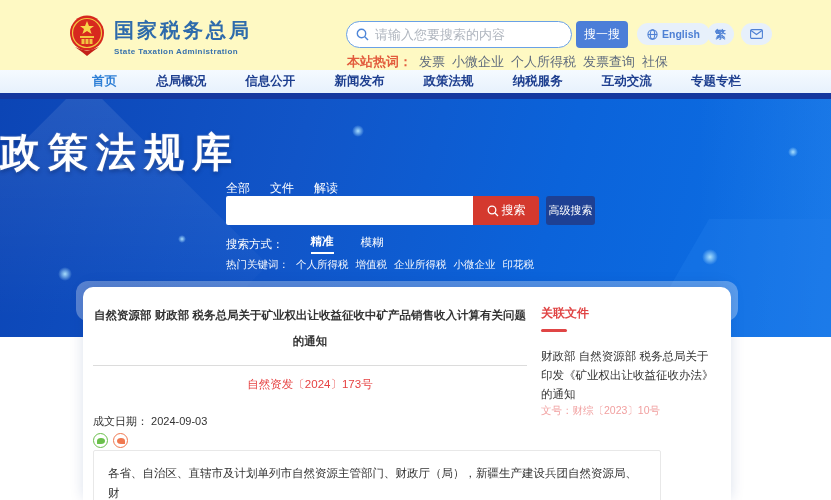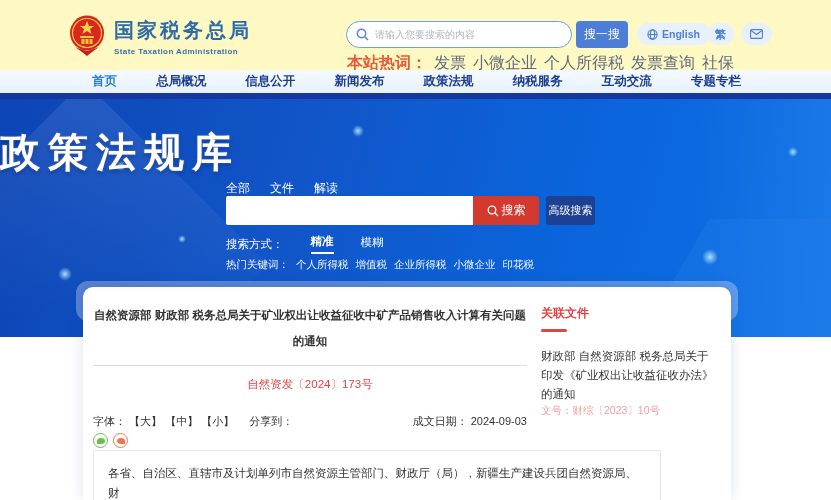--- a/index.html
+++ b/index.html
@@ -8,28 +8,28 @@
 
   
   .header { position:absolute; top:0; left:0; width:831px; height:70px; background:#fef9c3; z-index:5; }
   .emblem { position:absolute; left:68px; top:14px; width:38px; height:42px; }
   .logo-text { position:absolute; left:114px; top:17px; color:#2e6bab; }
   .logo-title { font-size:20px; font-weight:bold; letter-spacing:3px; }
   .logo-sub { font-size:8px; letter-spacing:.4px; margin-top:3px; font-weight:bold; opacity:.95; }
 
   .hsearch { position:absolute; left:346px; top:21px; width:226px; height:27px; border:1px solid #6aa1e6; border-radius:14px; background:#fff; display:flex; align-items:center; padding-left:9px; }
   .hsearch svg { flex:0 0 auto; }
-  .hsearch input { border:none; outline:none; flex:1; font-size:10px; color:#333; margin-left:6px; background:transparent; }
+  .hsearch input { border:none; outline:none; flex:1; font-size:13px; color:#333; margin-left:6px; background:transparent; }
   .hsearch input::placeholder { color:#b0b6bf; }
   .hsearch-btn { position:absolute; left:576px; top:21px; width:52px; height:27px; background:#4c7ed8; color:#fff; font-size:12px; border:none; border-radius:4px; cursor:pointer; }
   .pill { position:absolute; top:23px; height:22px; border-radius:11px; background:#e7f0fb; color:#4e80d4; font-size:10.5px; font-weight:bold; display:flex; align-items:center; justify-content:center; cursor:pointer; }
   .pill-en { left:637px; padding:0 10px; gap:4px; }
   .pill-trad { left:707px; width:27px; font-size:11px; }
   .pill-mail { left:741px; width:31px; }
-  .hotrow { position:absolute; left:347px; top:53px; font-size:16px; display:flex; gap:7px; align-items:center; }
+  .hotrow { position:absolute; left:347px; top:53px; font-size:13px; display:flex; gap:7px; align-items:center; }
   .hotrow .hlabel { color:#e25b3d; font-weight:bold; }
   .hotrow a { color:#5f6b7e; text-decoration:none; cursor:pointer; }
 
   
   .nav { position:absolute; top:70px; left:0; width:831px; height:23px; background:linear-gradient(#f5faff,#e7f1fc); display:flex; align-items:center; justify-content:space-between; padding:0 90px 0 92px; z-index:5; }
   .nav span { font-size:12.5px; font-weight:bold; color:#1d3e8f; cursor:pointer; }
   .nav span.active { color:#2e7fd6; }
   .navybar { position:absolute; top:93px; left:0; width:831px; height:6px; background:#16389e; z-index:5; }
 
   
@@ -196,27 +196,20 @@
 
   <div class="card-halo"></div>
   <div class="card">
 
     <div class="main">
       <div class="leftcol">
         <div class="art-title">自然资源部 财政部 税务总局关于矿业权出让收益征收中矿产品销售收入计算有关问题的通知</div>
         <div class="docnum">自然资发〔2024〕173号</div>
         <div class="meta">
           <div>
-            <span>字体：</span>
-            <span class="fs">【大】</span>
-            <span class="fs">【中】</span>
-            <span class="fs">【小】</span>
-            <span class="sharelabel">分享到：</span>
-          </div>
-          <div>
             <span>成文日期：</span>
             <span>2024-09-03</span>
           </div>
         </div>
         <div class="icons">
           <span class="circle c-wechat">
               <i></i>
             </span>
           <span class="circle c-weibo">
               <i></i>

